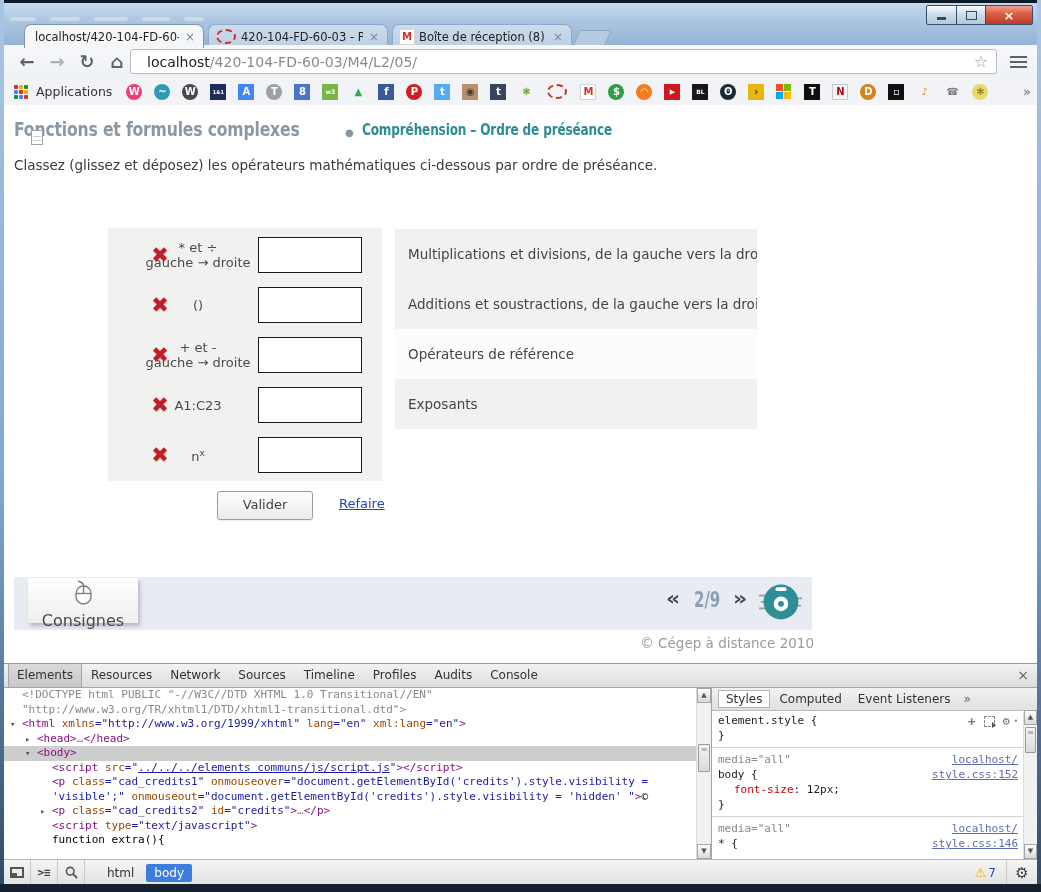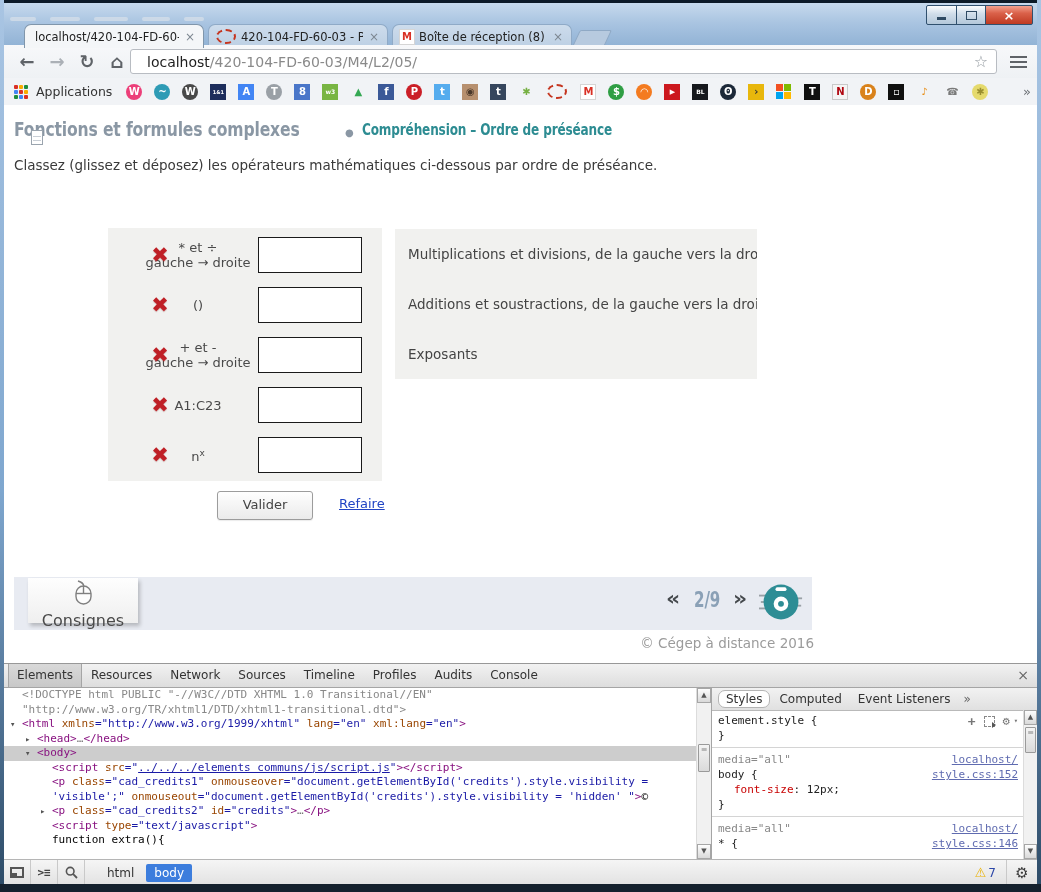--- a/index.html
+++ b/index.html
@@ -89,21 +89,21 @@
   .carrow{display:inline-block;width:12px;color:#555;font-size:9px;}
   .seg-doc{color:#888;} .seg-tag{color:#881280;} .seg-attr{color:#994500;} .seg-val{color:#1a1aa6;}
   .seg-link{color:#1a1aa6;text-decoration:underline;} .seg-txt{color:#000;} .seg-dim{color:#777;} .seg-plain{color:#000;}
   
   .vscroll{position:absolute;width:15px;background:#f1f1f1;border-left:1px solid #dcdcdc;box-sizing:border-box;}
   .vs-btn{position:absolute;left:0;right:0;height:15px;background:linear-gradient(#fdfdfd,#d9d9d9);border:1px solid #a6a6a6;box-sizing:border-box;color:#555;font-size:7px;text-align:center;line-height:13px;}
   .vs-thumb{position:absolute;left:1px;right:1px;background:linear-gradient(#f4f4f4,#dadada);border:1px solid #9a9a9a;border-radius:1px;color:#888;font-size:8px;text-align:center;}
   
   .dt-styles{position:absolute;left:707px;right:0;top:24px;height:171px;border-left:1px solid #a5a5a5;box-sizing:border-box;background:#fff;}
   .ss-tabs{height:22px;background:linear-gradient(#f2f2f2,#e0e0e0);border-bottom:1px solid #b9b9b9;display:flex;align-items:center;padding-left:6px;gap:2px;}
-  .ss-tab{font-size:12px;color:#333;padding:1px 7px;border-radius:7px;}
+  .ss-tab{font-size:12px;color:#333;padding:1px 7px;}
   .ss-tab.active{background:#fff;border:1px solid #b5b5b5;}
   .ss-more{color:#666;font-size:12px;padding:0 4px;}
   .ss-content{position:absolute;left:0;right:14px;top:22px;bottom:0;overflow:hidden;font-family:"DejaVu Sans Mono","Liberation Mono",monospace;font-size:11px;padding-top:3px;}
   .srow{position:relative;padding:0 6px;line-height:15px;color:#222;}
   .smedia{color:#888;}
   .sloc{position:absolute;right:5px;top:0;color:#5f6bb0;text-decoration:underline;}
   .sprop{padding-left:22px;line-height:15px;color:#222;}
   .pname{color:#c80000;}
   .pval{color:#222;}
   .swatch{display:inline-block;width:9px;height:9px;border:1px solid #888;margin:0 3px -1px 0;}
@@ -342,20 +342,21 @@
           <div class="ex-label">
             <div class="exl"><span>n</span><sup>x</sup></div>
           </div>
           <span class="xmark">✖</span>
           <div class="dropbox"></div>
         </div>
       </div>
     <div class="ex-right" id="exright">
         <div class="ans-row odd">Multiplications et divisions, de la gauche vers la droite</div>
         <div class="ans-row odd">Additions et soustractions, de la gauche vers la droite</div>
+        <div class="ans-row even">Opérateurs de référence</div>
         <div class="ans-row odd">Exposants</div>
       </div>
 
     <div class="validbtn">Valider</div>
     <a class="redolink">Refaire</a>
 
     <div class="bstrip"></div>
     <div class="consignes">
       <svg width="24" height="26" viewBox="0 0 24 26" style="margin-top:1px">
         <path d="M13 8 C13 4 10 3 7 2" stroke="#808080" stroke-width="1.4" fill="none"></path>
@@ -374,21 +375,21 @@
         <line x1="2" y1="24" x2="10" y2="24" stroke="#9aa0a6" stroke-width="2"></line>
         <line x1="0" y1="31" x2="11" y2="31" stroke="#9aa0a6" stroke-width="2"></line>
         <line x1="37" y1="20" x2="47" y2="20" stroke="#9aa0a6" stroke-width="2"></line>
         <line x1="38" y1="28" x2="46" y2="28" stroke="#9aa0a6" stroke-width="2"></line>
         <circle cx="24" cy="24" r="19" fill="#2e8d95"></circle>
         <rect x="18" y="8" width="12" height="4" rx="2" fill="#ffffff"></rect>
         <circle cx="24" cy="26" r="8" fill="#ffffff"></circle>
         <circle cx="24" cy="26" r="3.2" fill="#2e8d95"></circle>
       </svg>
     </div>
-    <div class="copyr">© Cégep à distance 2016</div>
+    <div class="copyr">© Cégep à distance 2010</div>
   </div>
 
   <div class="devtools">
     <div class="dt-tabbar" id="dttabs">
         <div class="dt-tab active">Elements</div>
         <div class="dt-tab">Resources</div>
         <div class="dt-tab">Network</div>
         <div class="dt-tab">Sources</div>
         <div class="dt-tab">Timeline</div>
         <div class="dt-tab">Profiles</div>

